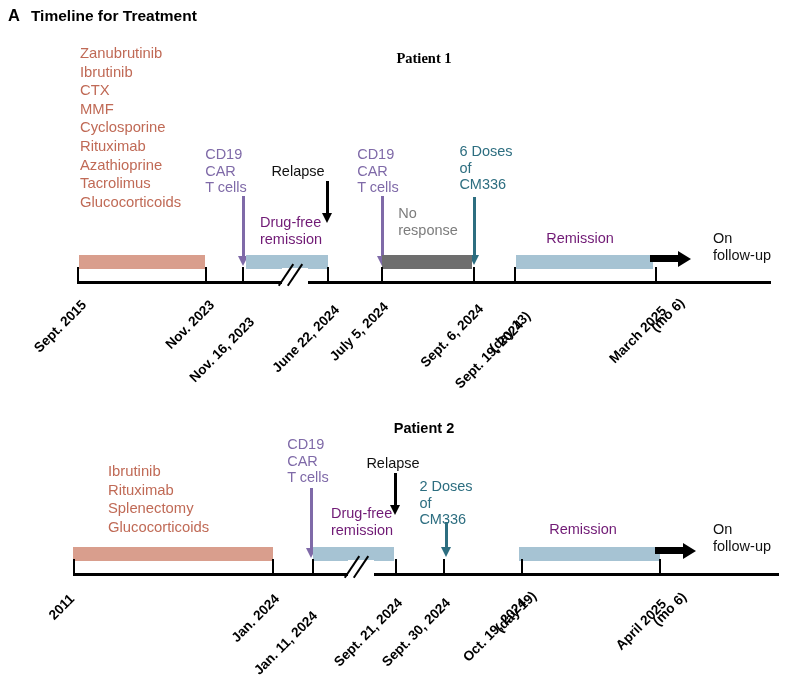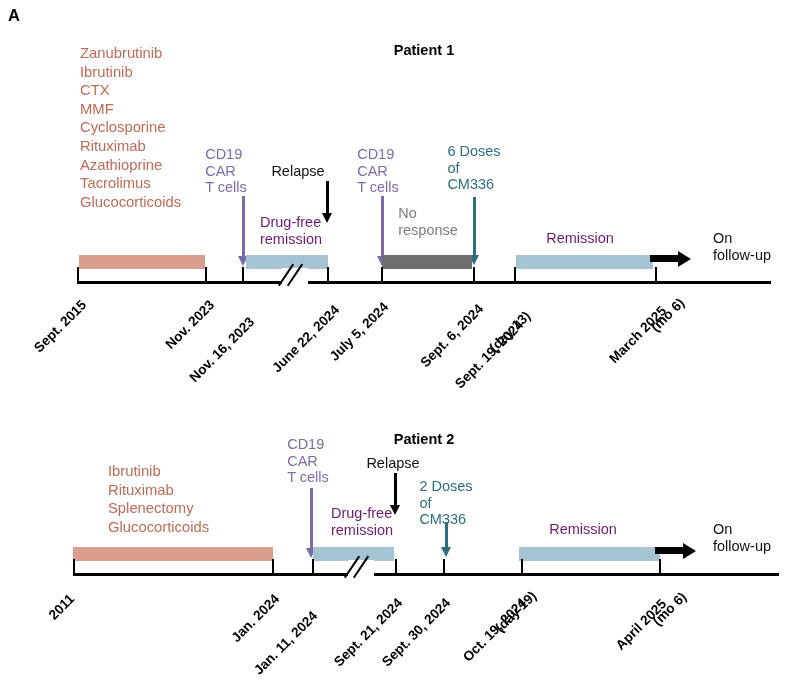--- a/index.html
+++ b/index.html
@@ -177,44 +177,45 @@
     transform-origin: 100% 50%;
     transform: rotate(-45deg);
     text-align: right;
   }
 </style>
 </head>
 <body>
 
 <div class="panel-head">
   <span class="panel-letter">A</span>
+  <span class="panel-title">Timeline for Treatment</span>
 </div>
 
 <div class="tl-block">
 
-  <div class="patient-title" style="left:424px; top:42px;">Patient 1</div>
+  <div class="patient-title" style="left:424px; top:50px;font-family:Liberation Serif, serif;">Patient 1</div>
 
   <div class="drug-list" style="left:80px; top:44px;">Zanubrutinib
 Ibrutinib
 CTX
 MMF
 Cyclosporine
 Rituximab
 Azathioprine
 Tacrolimus
 Glucocorticoids</div>
 
   <div class="lbl purple" style="left:226px; top:146px;">CD19
 CAR
 T cells</div>
   <div class="lbl black" style="left:298px; top:163px;">Relapse</div>
   <div class="lbl purple" style="left:378px; top:146px;">CD19
 CAR
 T cells</div>
-  <div class="lbl teal" style="left:474px; top:143px;">6 Doses
+  <div class="lbl teal" style="left:486px; top:143px;">6 Doses
 of
 CM336</div>
 
   <div class="lbl bluegray" style="left:291px; top:214px;">Drug-free
 remission</div>
   <div class="lbl gray" style="left:428px; top:205px;">No
 response</div>
   <div class="lbl bluegray" style="left:580px; top:230px;">Remission</div>
   <div class="lbl black" style="left:742px; top:230px;">On
 follow-up</div>
@@ -268,21 +269,21 @@
   <div class="date-lbl" style="left:281px;  top:297px; width:105px;">July 5, 2024</div>
   <div class="date-lbl" style="left:366px;  top:299px; width:115px;">Sept. 6, 2024</div>
   <div class="date-lbl" style="left:401px;  top:315px; width:120px;">Sept. 19, 2024</div>
   <div class="date-sub-lbl" style="left:448px; top:306px; width:80px;">(day 13)</div>
   <div class="date-lbl" style="left:549px;  top:301px; width:115px;">March 2025</div>
   <div class="date-sub-lbl" style="left:607px; top:293px; width:75px;">(mo 6)</div>
 </div>
 
 <div class="tl-block">
 
-  <div class="patient-title" style="left:424px; top:431px;">Patient 2</div>
+  <div class="patient-title" style="left:424px; top:420px;">Patient 2</div>
 
   <div class="drug-list" style="left:108px; top:462px;">Ibrutinib
 Rituximab
 Splenectomy
 Glucocorticoids</div>
 
   <div class="lbl purple" style="left:308px; top:436px;">CD19
 CAR
 T cells</div>
   <div class="lbl black" style="left:393px; top:455px;">Relapse</div>

